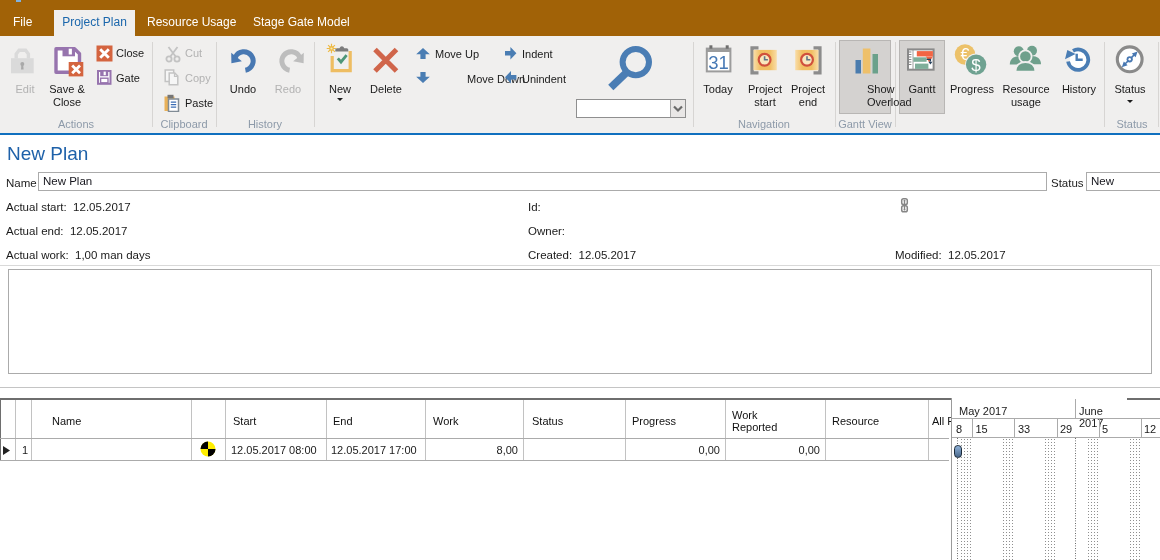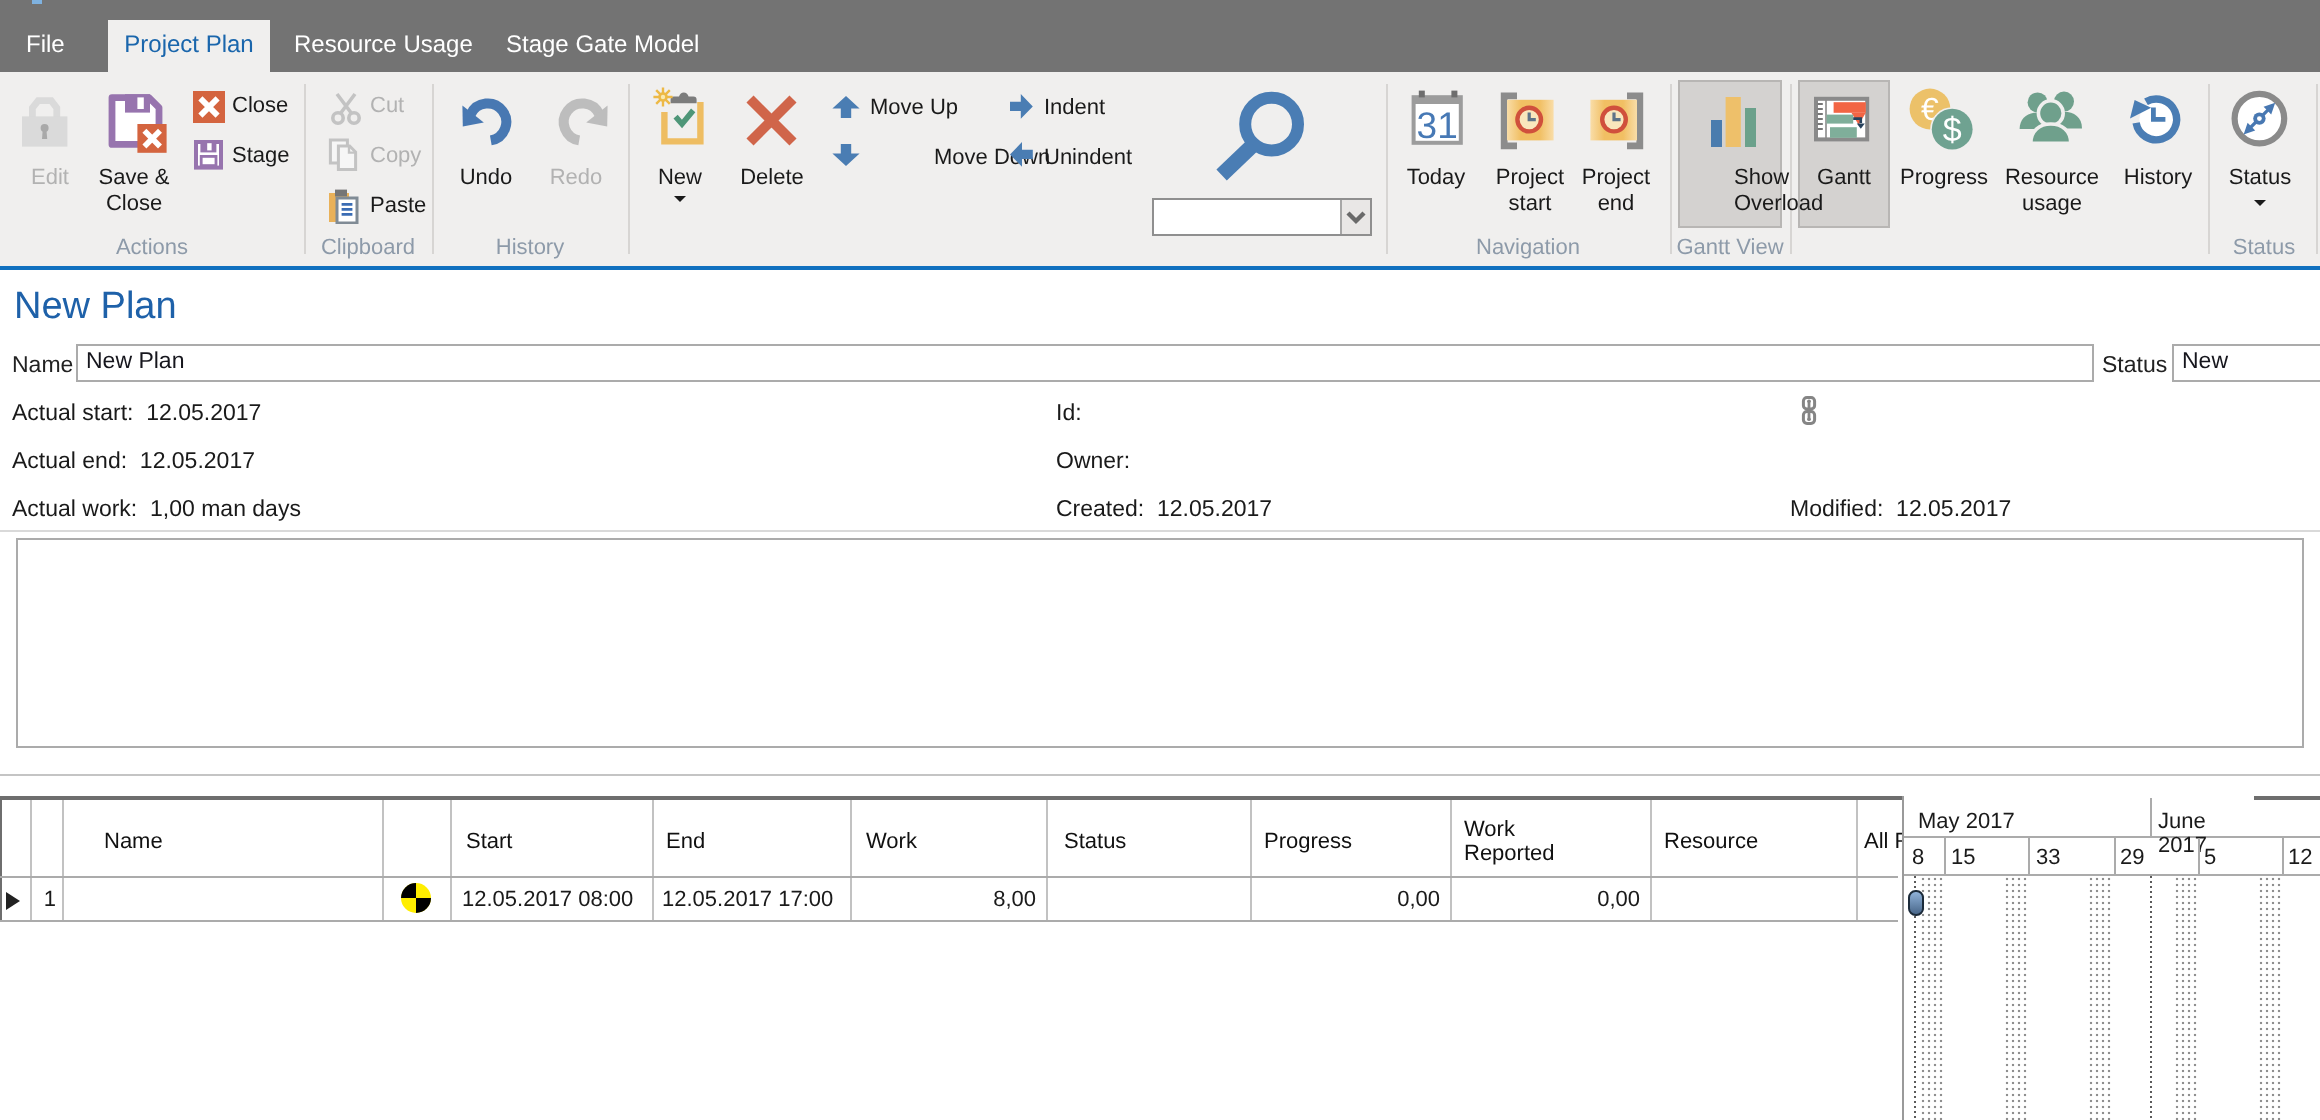--- a/index.html
+++ b/index.html
@@ -1,21 +1,21 @@
 <!DOCTYPE html>
 <html><head>
 <meta charset="utf-8">
 <style>
 * { margin:0; padding:0; box-sizing:border-box; }
 html,body { width:1160px; height:560px; overflow:hidden; }
 body { font-family:"Liberation Sans", sans-serif; font-size:11px; color:#1a1a1a; background:#fff; position:relative; }
 .abs { position:absolute; }
 
 
-#tabbar { left:0; top:0; width:1160px; height:36px; background:#737373; }
+#tabbar { left:0; top:0; width:1160px; height:36px; background:#a16207; }
 .tab { position:absolute; top:10px; height:26px; line-height:24px; color:#fff; font-size:12px; }
 .tab.active { background:#f0efee; color:#1a66ac; }
 
 
 #ribbon { left:0; top:36px; width:1160px; height:99px; background:#f0efee; border-bottom:2px solid #1070bf; }
 .gsep { position:absolute; top:6px; height:85px; width:1px; background:#d7d5d3; }
 .gcap { position:absolute; top:82px; height:14px; text-align:center; color:#8d9aa9; font-size:11px; }
 .biglab { position:absolute; text-align:center; font-size:11px; line-height:13px; color:#1a1a1a; }
 .dis { color:#b2b2b2; }
 .smtext { position:absolute; font-size:11px; color:#1a1a1a; }
@@ -71,21 +71,21 @@
   <div class="biglab" style="left:742px;top:47px;width:46px;">Project<br>start</div>
   <div class="biglab" style="left:786px;top:47px;width:44px;">Project<br>end</div>
   <div class="biglab" style="left:840px;top:47px;width:50px;padding-left:27px;">Show<br>Overload</div>
   <div class="biglab" style="left:899px;top:47px;width:46px;">Gantt</div>
   <div class="biglab" style="left:948px;top:47px;width:48px;">Progress</div>
   <div class="biglab" style="left:1002px;top:47px;width:48px;">Resource<br>usage</div>
   <div class="biglab" style="left:1056px;top:47px;width:46px;">History</div>
   <div class="biglab" style="left:1107px;top:47px;width:46px;">Status</div>
 
   <div class="smtext" style="left:116px;top:11px;">Close</div>
-  <div class="smtext" style="left:116px;top:36px;">Stage</div>
+  <div class="smtext" style="left:116px;top:36px;">Gate</div>
   <div class="smtext dis" style="left:185px;top:11px;">Cut</div>
   <div class="smtext dis" style="left:185px;top:36px;">Copy</div>
   <div class="smtext" style="left:185px;top:61px;">Paste</div>
   <div class="smtext" style="left:435px;top:12px;">Move Up</div>
   <div class="smtext" style="left:435px;top:37px;margin-left:32px;">Move Down</div>
   <div class="smtext" style="left:522px;top:12px;">Indent</div>
   <div class="smtext" style="left:522px;top:37px;">Unindent</div>
 
   <div class="abs" style="left:337px;top:62px;width:0;height:0;border-left:3.2px solid transparent;border-right:3.2px solid transparent;border-top:3.6px solid #1a1a1a;"></div>
   <div class="abs" style="left:1127px;top:64px;width:0;height:0;border-left:3.2px solid transparent;border-right:3.2px solid transparent;border-top:3.6px solid #1a1a1a;"></div>

